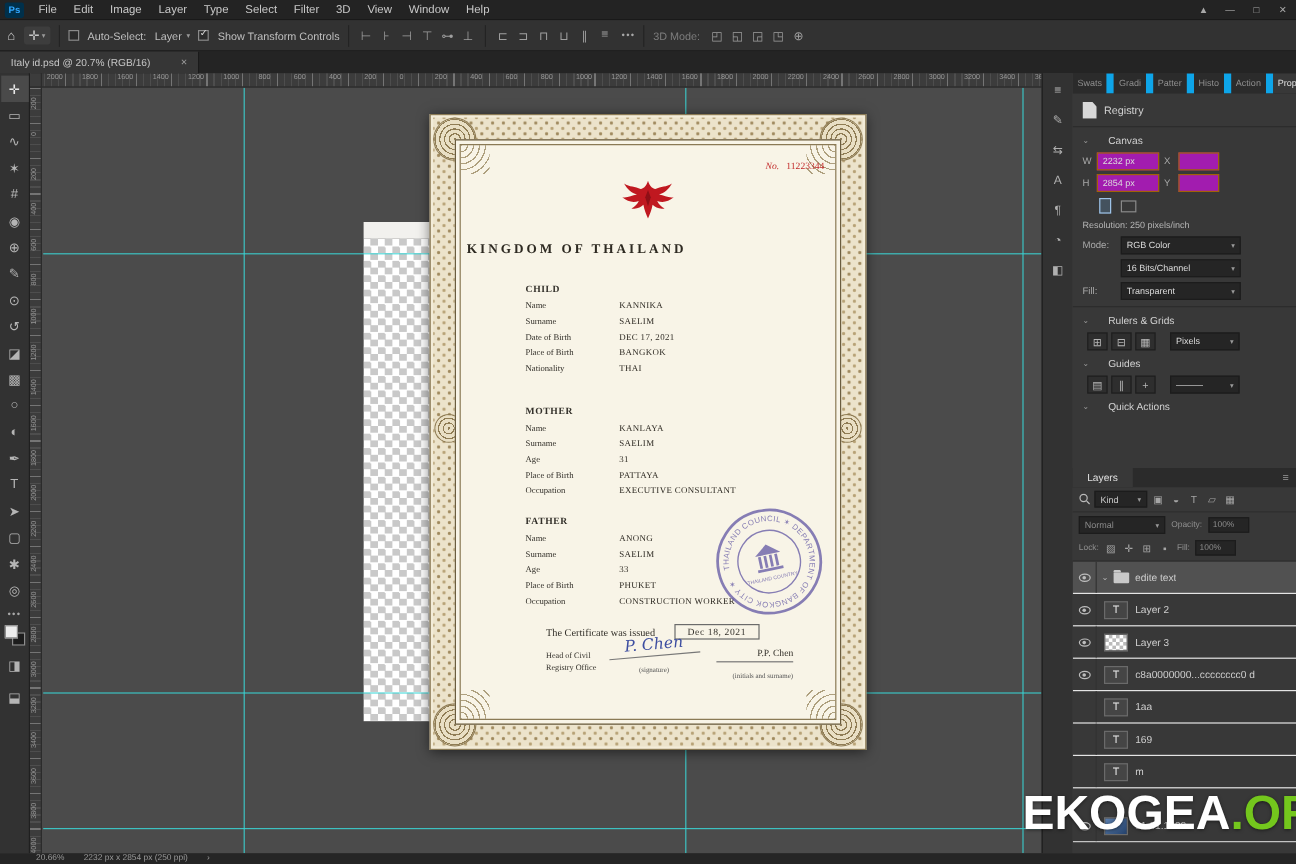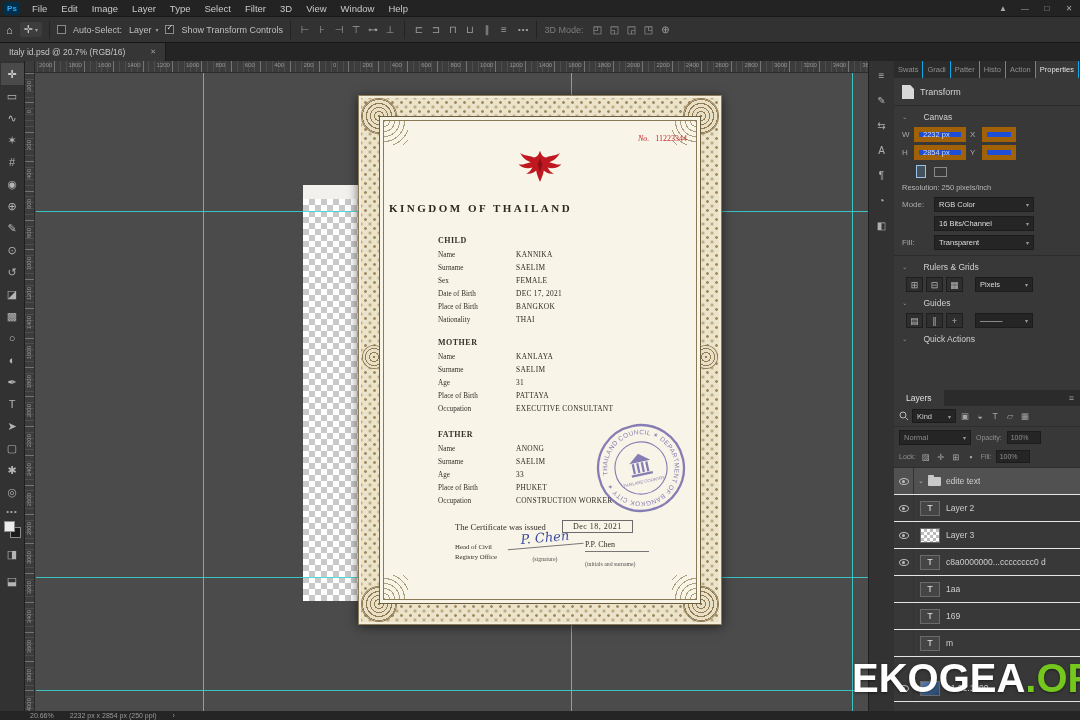--- a/index.html
+++ b/index.html
@@ -84,43 +84,43 @@
   .cert-label{flex:0 0 78px;font-size:7.2px}
   .cert-value{font-size:7.4px;letter-spacing:.3px;color:#2f2b24}
   .cert-issued{position:absolute;left:66px;top:398px;display:flex;align-items:center}
   .issued-label{font-size:8.6px}
   .issued-box{margin-left:16px;border:1px solid #6b6b6b;padding:1px 10px;font-size:8px;letter-spacing:.5px}
   .sig-block{position:absolute;left:0;top:414px;width:100%;height:46px}
   .sig-left{position:absolute;left:66px;top:6px;width:58px;font-size:6.8px;line-height:1.5}
   .sig-center{position:absolute;left:118px;top:-6px;width:76px;text-align:center}
   .sig-script{font-family:"DejaVu Serif",serif;font-style:italic;color:#3c4da0;font-size:13px;display:block;transform:rotate(-5deg);border-bottom:1px solid #777;padding-bottom:1px}
   .sig-caption{font-size:5.8px;color:#555}
-  .sig-right{position:absolute;left:196px;top:4px;width:64px;text-align:left}
+  .sig-right{position:absolute;left:208px;top:4px;width:64px;text-align:right}
   .sig-initials{font-size:8px;border-bottom:1px solid #777;padding-bottom:2px;display:block}
   .stamp{position:absolute;left:206px;top:300px;width:92px;height:92px;opacity:.82;transform:rotate(-12deg)}
   .stamp-ring{stroke:var(--stamp-color);fill:none}
   .stamp-fill{fill:var(--stamp-color)}
 
   
   .icon-dock{position:absolute;left:868px;top:61px;width:26px;height:650px;background:#323232;border-left:1px solid #1f1f1f;display:flex;flex-direction:column;align-items:center;padding-top:5px;gap:7px;z-index:30}
   .dock-icon{width:20px;height:18px;display:flex;align-items:center;justify-content:center;color:#b0b0b0;font-size:10px}
   .right-panel{position:absolute;left:894px;top:61px;width:186px;height:650px;background:#383838;color:#c4c4c4;z-index:30}
   .panel-tabs{height:17px;background:#2b2b2b;display:flex;align-items:stretch;overflow:hidden}
-  .panel-tab{padding:0 4px;display:flex;align-items:center;font-size:7.5px;color:#8f8f8f;border-right:1px solid #0ea5e9;white-space:nowrap}
+  .panel-tab{padding:0 4px;display:flex;align-items:center;font-size:7.5px;color:#8f8f8f;border-right:6px solid #0ea5e9;white-space:nowrap}
   .panel-tab.active{background:#383838;color:#e0e0e0}
   .props{padding:5px 8px 0 8px;height:312px;overflow:hidden}
   .doc-row{display:flex;align-items:center;gap:6px;margin:2px 0 6px}
   .doc-icon{width:12px;height:14px;background:#d8d8d8;clip-path:polygon(0 0,70% 0,100% 28%,100% 100%,0 100%)}
   .doc-label{font-size:9px;color:#d2d2d2}
   .phr{height:1px;background:#2c2c2c;margin:5px -8px}
   .psec{display:flex;align-items:center;gap:16px;font-size:8.5px;color:#d0d0d0;margin:6px 0 5px}
   .chev{font-size:6.5px;color:#999}
   .dim-row{display:flex;align-items:center;gap:4px;margin:3px 0}
   .axis-label{font-size:8px;color:#a8a8a8;width:8px}
-  .pfield{background:#1d4ed8;border:5px solid #a16207;height:15px;min-width:52px;display:flex;align-items:center;padding:0 4px;color:#ddd;font-size:7.5px}
+  .pfield{background:#a21caf;border:1px solid #a16207;height:15px;min-width:52px;display:flex;align-items:center;padding:0 4px;color:#ddd;font-size:7.5px}
   .pfield.dimmed{color:#5d5d5d;min-width:34px}
   .pselect{background:#252525;border:1px solid #1c1c1c;height:15px;display:flex;align-items:center;justify-content:space-between;padding:0 4px;color:#ddd;font-size:7.5px}
   .orient-row{display:flex;gap:8px;margin:5px 0 3px 14px;align-items:center}
   .orient-p{width:10px;height:13px;border:1px solid #9ec3e8;background:#44525e}
   .orient-l{width:13px;height:10px;border:1px solid #8a8a8a}
   .res-text{font-size:7.5px;color:#b5b5b5;margin:5px 0}
   .mode-row{display:flex;align-items:center;gap:6px;margin:4px 0}
   .mode-label{font-size:8px;color:#a8a8a8;width:26px}
   .mode-row .pselect{width:100px}
   .indent{margin-left:32px;width:100px}
@@ -200,24 +200,20 @@
       <div>
           <div class="cert-section" style="top: 114px;">
             <div class="cert-heading">CHILD</div>
             <div class="cert-row">
               <span class="cert-label">Name</span>
               <span class="cert-value">KANNIKA</span>
             </div>
             <div class="cert-row">
               <span class="cert-label">Surname</span>
               <span class="cert-value">SAELIM</span>
-            </div>
-            <div class="cert-row">
-              <span class="cert-label">Sex</span>
-              <span class="cert-value">FEMALE</span>
             </div>
             <div class="cert-row">
               <span class="cert-label">Date of Birth</span>
               <span class="cert-value">DEC 17, 2021</span>
             </div>
             <div class="cert-row">
               <span class="cert-label">Place of Birth</span>
               <span class="cert-value">BANGKOK</span>
             </div>
             <div class="cert-row">
@@ -493,21 +489,21 @@
         <div class="panel-tab">Swats</div>
         <div class="panel-tab">Gradi</div>
         <div class="panel-tab">Patter</div>
         <div class="panel-tab">Histo</div>
         <div class="panel-tab">Action</div>
         <div class="panel-tab active">Properties</div>
       </div>
     <div class="props">
       <div class="doc-row">
         <span class="doc-icon"></span>
-        <span class="doc-label">Transform</span>
+        <span class="doc-label">Registry</span>
       </div>
       <div class="phr"></div>
       <div class="psec">
           <span class="chev">⌄</span>
           <span>Canvas</span>
         </div>
       <div class="dim-row">
         <span class="axis-label">W</span>
         <span class="pfield">2232 px</span>
         <span class="axis-label">X</span>

